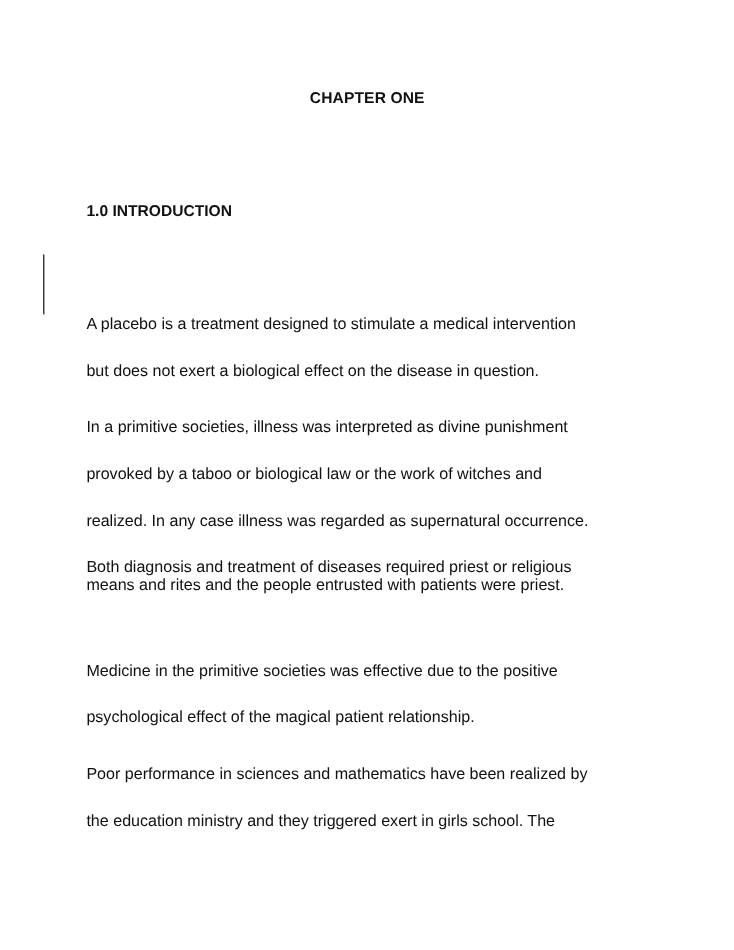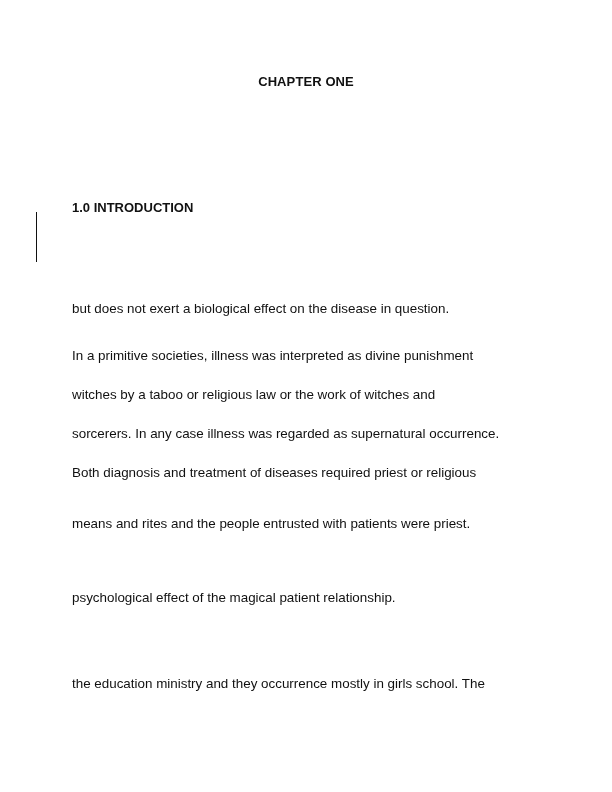--- a/index.html
+++ b/index.html
@@ -1,33 +1,36 @@
 <!DOCTYPE html>
 <html><head>
   <meta charset="utf-8">
   <style>
     html, body { margin: 0; padding: 0; background: #ffffff; }
     body { width: 612px; height: 792px; position: relative; overflow: hidden; font-family: "Liberation Sans", "DejaVu Sans", sans-serif; color: #111; }
     .page { position: absolute; left: 0; top: 0; width: 612px; height: 792px; background: #fff; }
     .chapter-title { position: absolute; top: 74px; left: 0; width: 612px; text-align: center; font-weight: bold; font-size: 13px; letter-spacing: 0.1px; }
     .heading { position: absolute; left: 72px; font-weight: bold; font-size: 13px; }
-    .h-intro { top: 168px; margin-top: 32px; }
+    .h-intro { top: 168px; }
     .h-bg { top: 215px; }
     .change-bar { position: absolute; left: 36px; top: 212px; width: 1px; height: 50px; background: #111; }
     .line { position: absolute; left: 72px; font-size: 13.4px; white-space: nowrap; }
   </style>
 </head>
 <body>
 
 <div class="page">
   <div class="chapter-title">CHAPTER ONE</div>
   <div class="heading h-intro">1.0 INTRODUCTION</div>
   <div class="change-bar"></div>
 
+  <div class="line" style="top:262px">A placebo is a treatment designed to stimulate a medical intervention</div>
   <div class="line" style="top:348px">In a primitive societies, illness was interpreted as divine punishment</div>
   <div class="line" style="top:301px">but does not exert a biological effect on the disease in question.</div>
-  <div class="line" style="top:387px">witches by a taboo or religious law or the work of witches and</div>
-  <div class="line" style="top:426px">sorcerers. In any case illness was regarded as supernatural occurrence.</div>
+  <div class="line" style="top:387px">provoked by a taboo or biological law or the work of witches and</div>
+  <div class="line" style="top:426px">realized. In any case illness was regarded as supernatural occurrence.</div>
   <div class="line" style="top:465px">Both diagnosis and treatment of diseases required priest or religious</div>
-  <div class="line" style="top:516px">means and rites and the people entrusted with patients were priest.</div>
+  <div class="line" style="top:480px">means and rites and the people entrusted with patients were priest.</div>
+  <div class="line" style="top:551px">Medicine in the primitive societies was effective due to the positive</div>
   <div class="line" style="top:590px">psychological effect of the magical patient relationship.</div>
-  <div class="line" style="top:676px">the education ministry and they occurrence mostly in girls school. The</div>
+  <div class="line" style="top:637px">Poor performance in sciences and mathematics have been realized by</div>
+  <div class="line" style="top:676px">the education ministry and they triggered exert in girls school. The</div>
 </div>
 
 </body></html>

